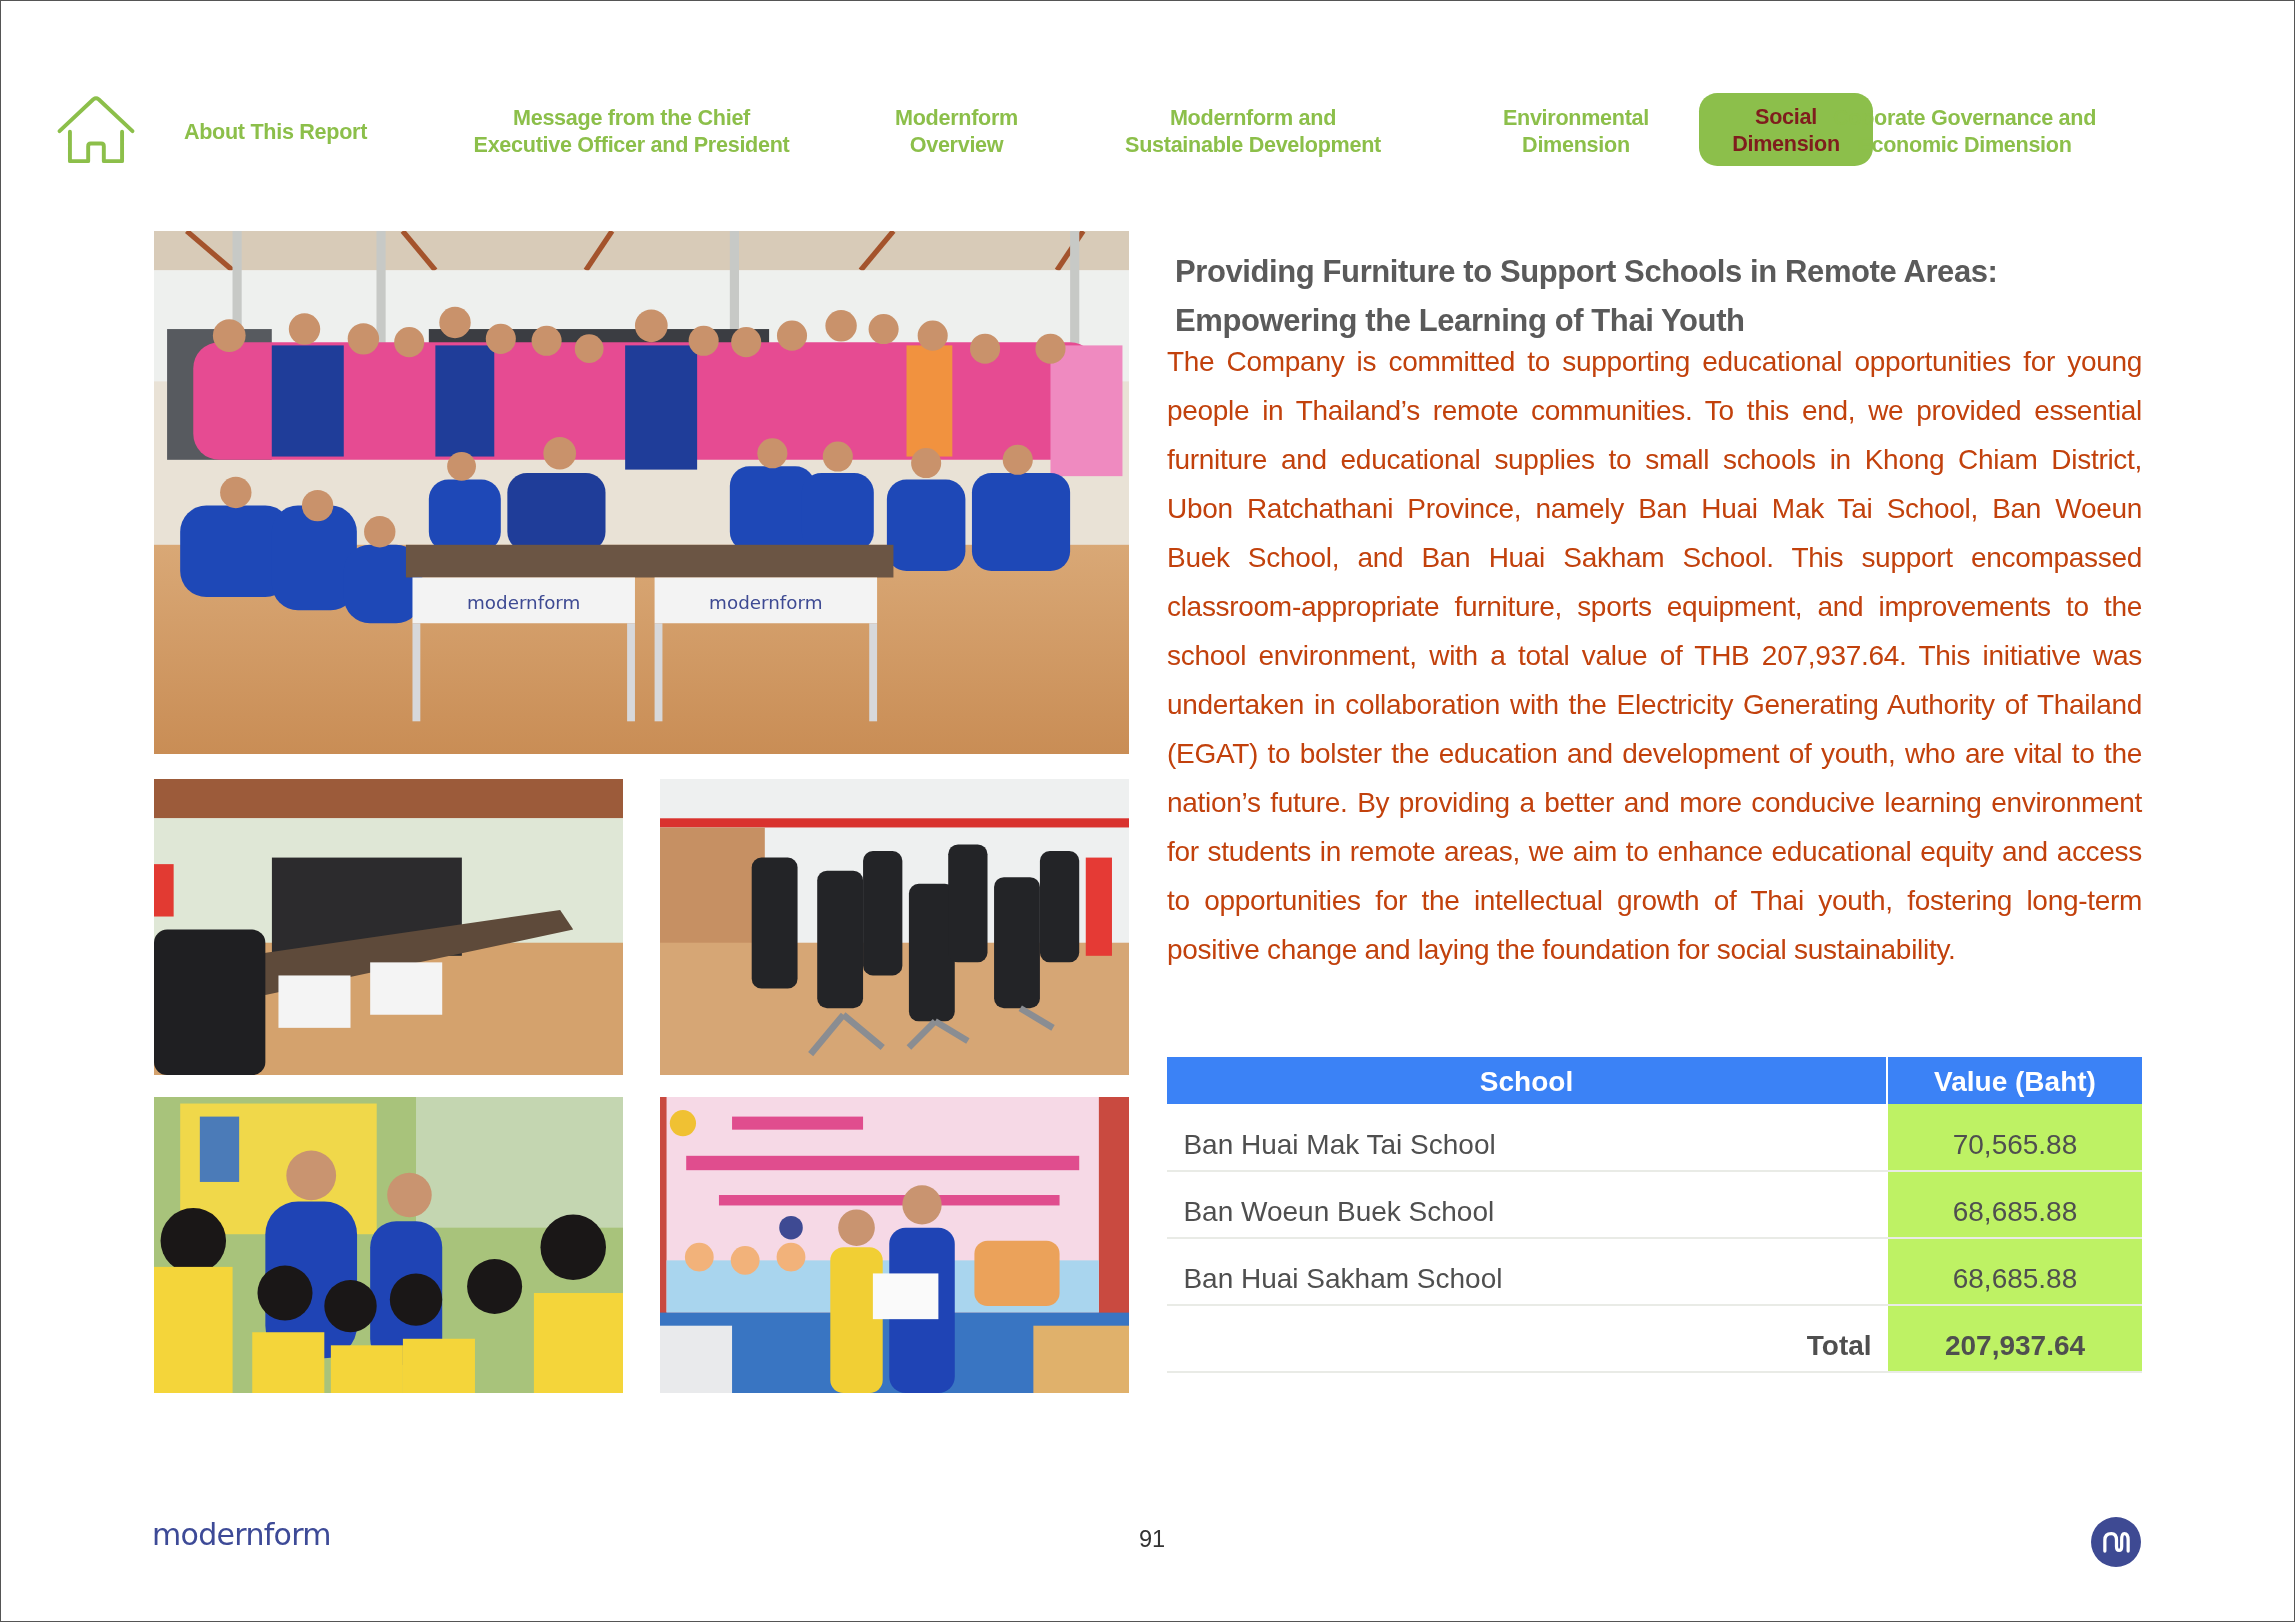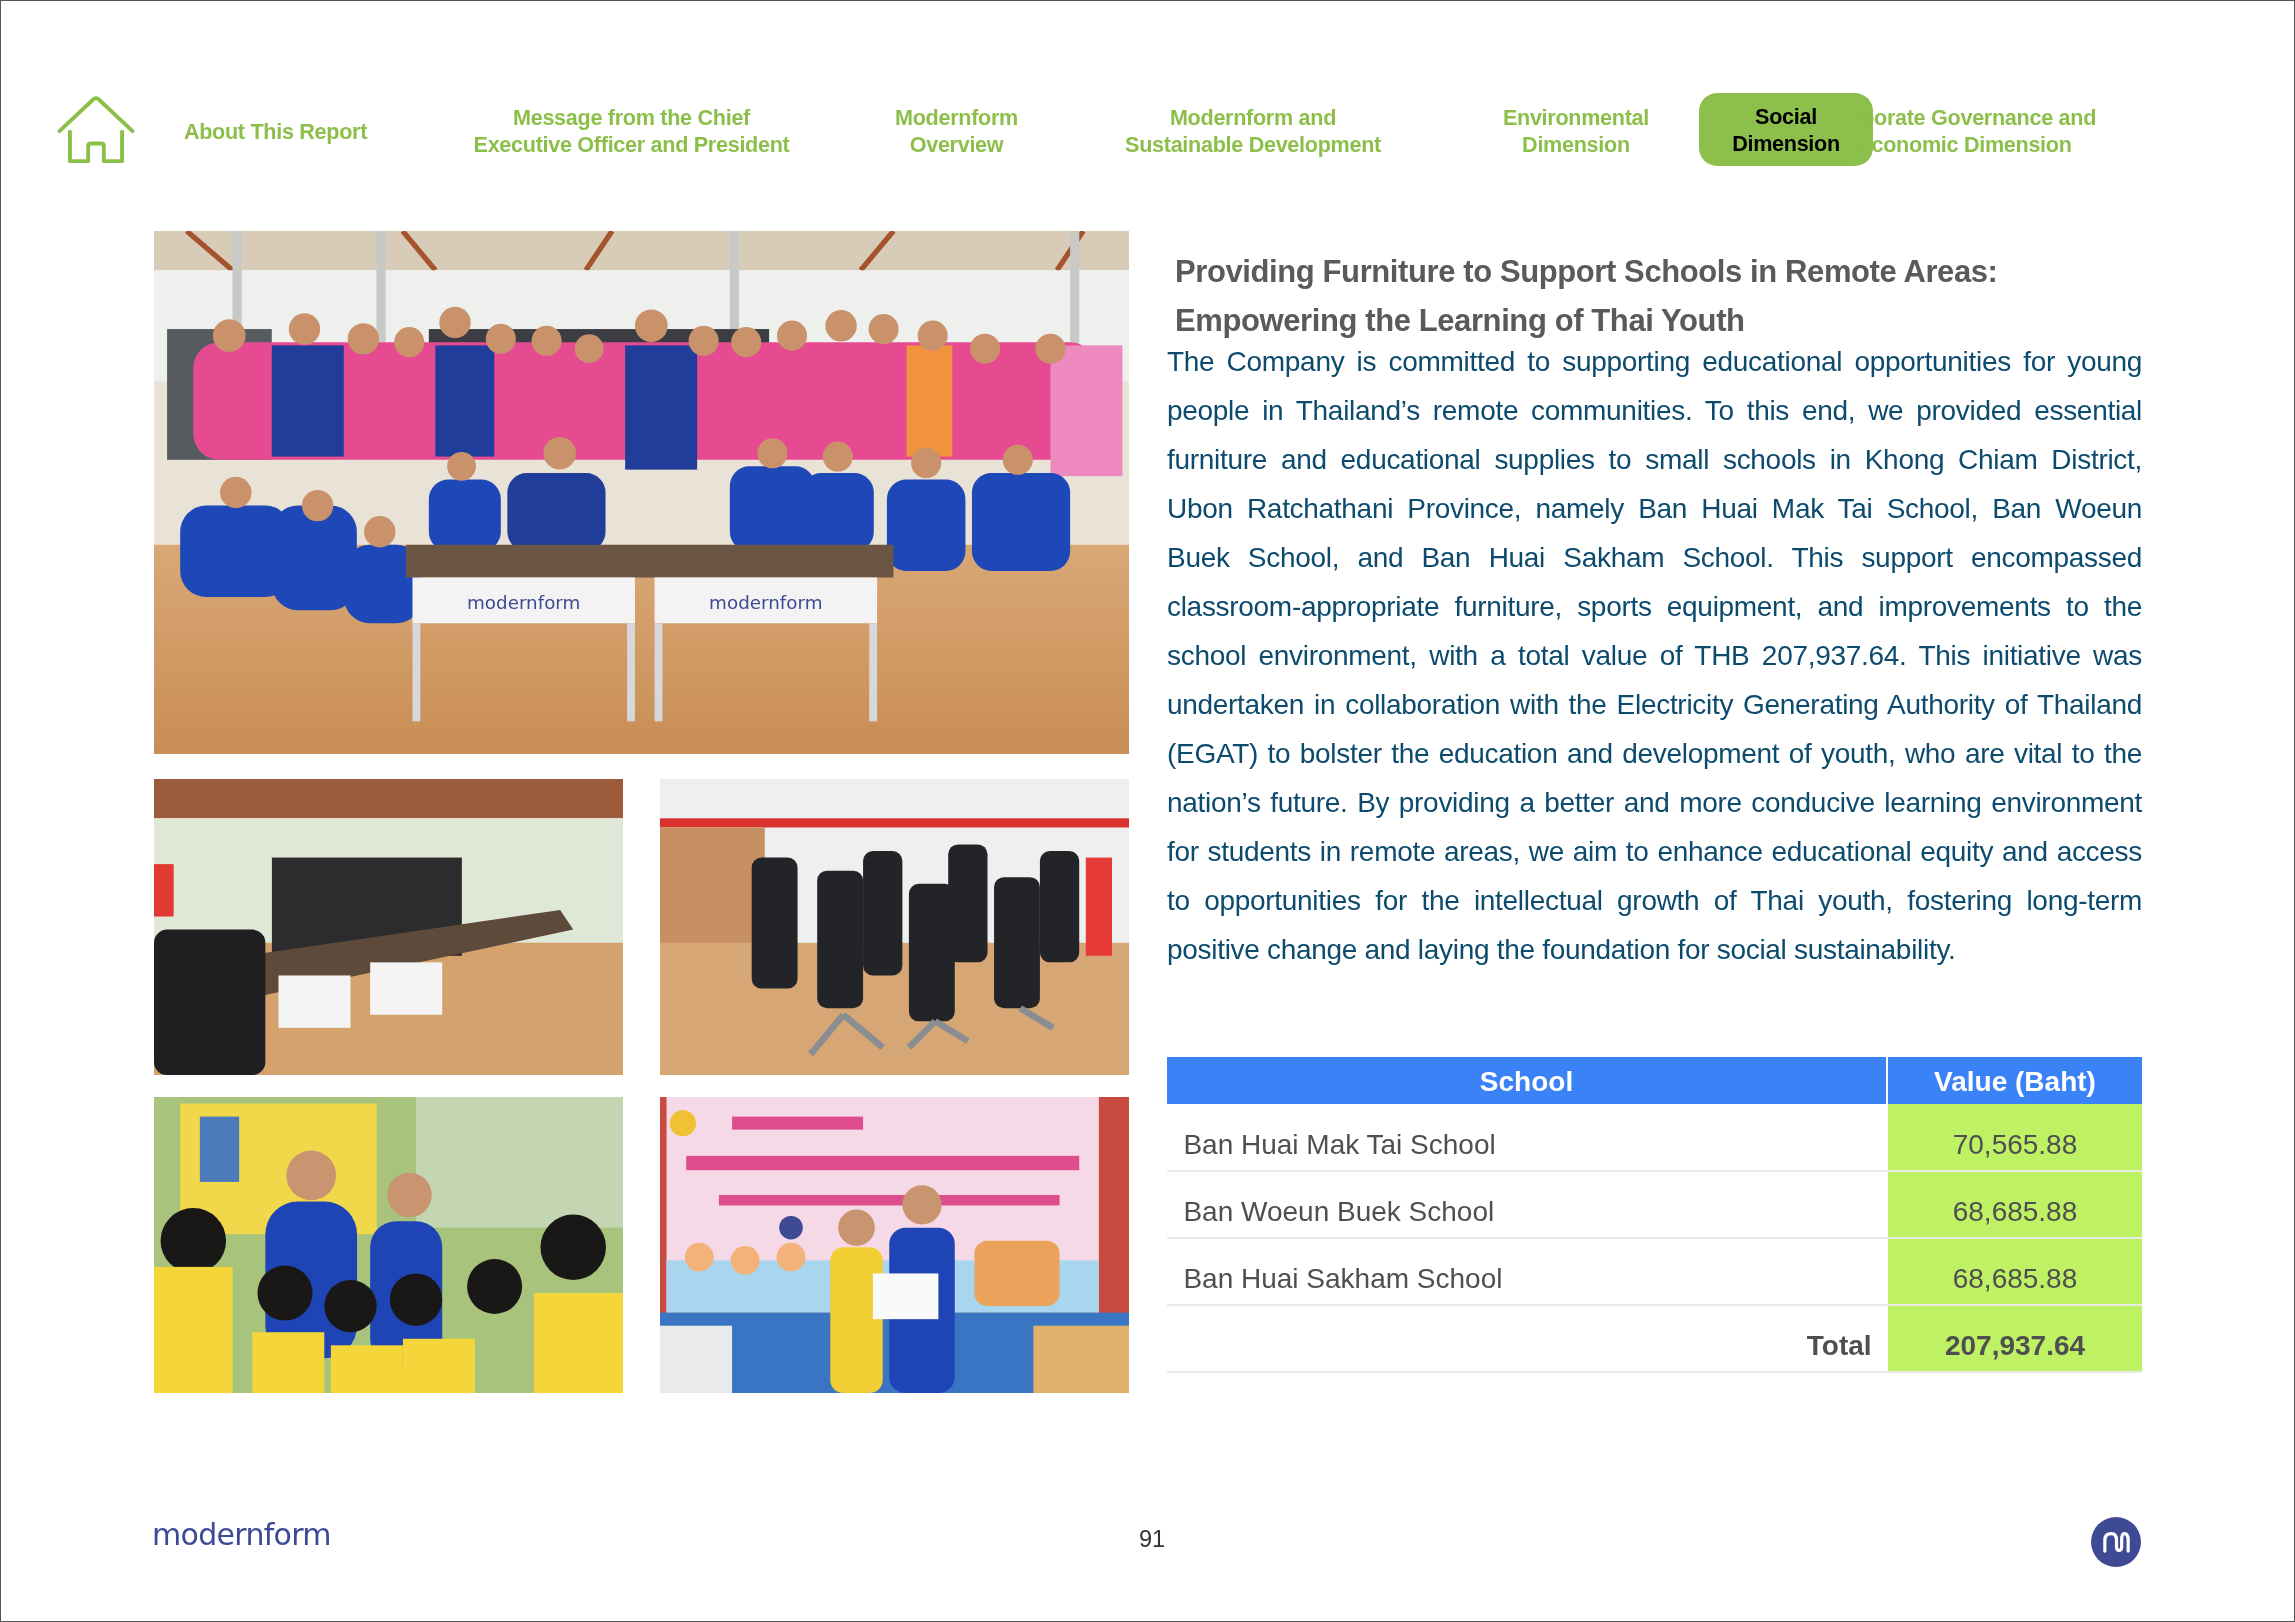--- a/index.html
+++ b/index.html
@@ -14,33 +14,33 @@
   }
   
   .home-icon { position:absolute; left:54px; top:94px; width:84px; height:73px; }
   .nav-item {
     position:absolute; top:103px; height:56px;
     display:flex; align-items:center; justify-content:center; text-align:center;
     color:#8cbf4a; font-size:21.6px; line-height:27px; font-weight:bold;
     letter-spacing:-0.3px; cursor:pointer;
   }
   .nav-item.active {
-    top:93px; height:73px; background:#8cbf4b; color:#000000; border-radius:18.3px;
+    top:93px; height:73px; background:#8cbf4b; color:#7f1d1d; border-radius:18.3px;
   }
   
   .photo { position:absolute; overflow:hidden; }
   .photo svg { display:block; width:100%; height:100%; }
   
   .article-title {
     position:absolute; left:1167px; top:239px; width:975px;
     color:#5a5a5a; font-size:31px; line-height:49px; font-weight:bold; letter-spacing:-0.4px;
   }
   .article-body {
     position:absolute; left:1167px; top:337px; width:975px;
-    color:#0c4a6e; font-size:28px; line-height:49px; text-align:justify;
+    color:#c2410c; font-size:28px; line-height:49px; text-align:justify;
     letter-spacing:-0.3px;
   }
   
   .value-table {
     position:absolute; left:1167px; top:1057px; width:975px;
     border-collapse:collapse; table-layout:fixed;
     font-size:28px; color:#4f4f4f;
   }
   .value-table th {
     background:#3b82f6; color:#fff; font-weight:bold; font-size:28px;

